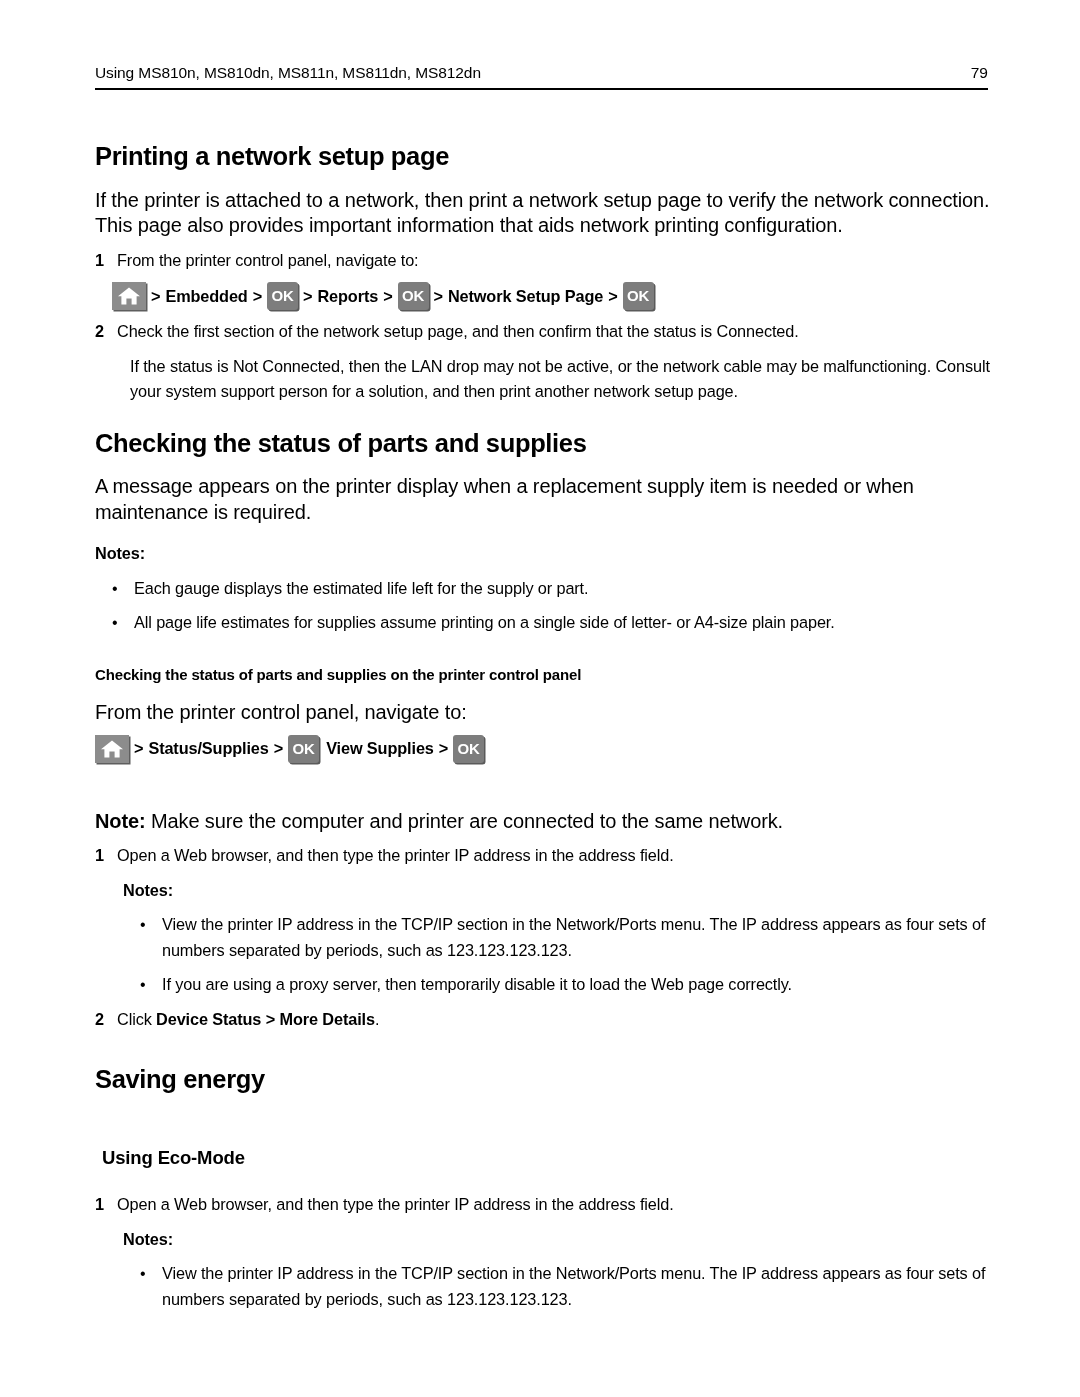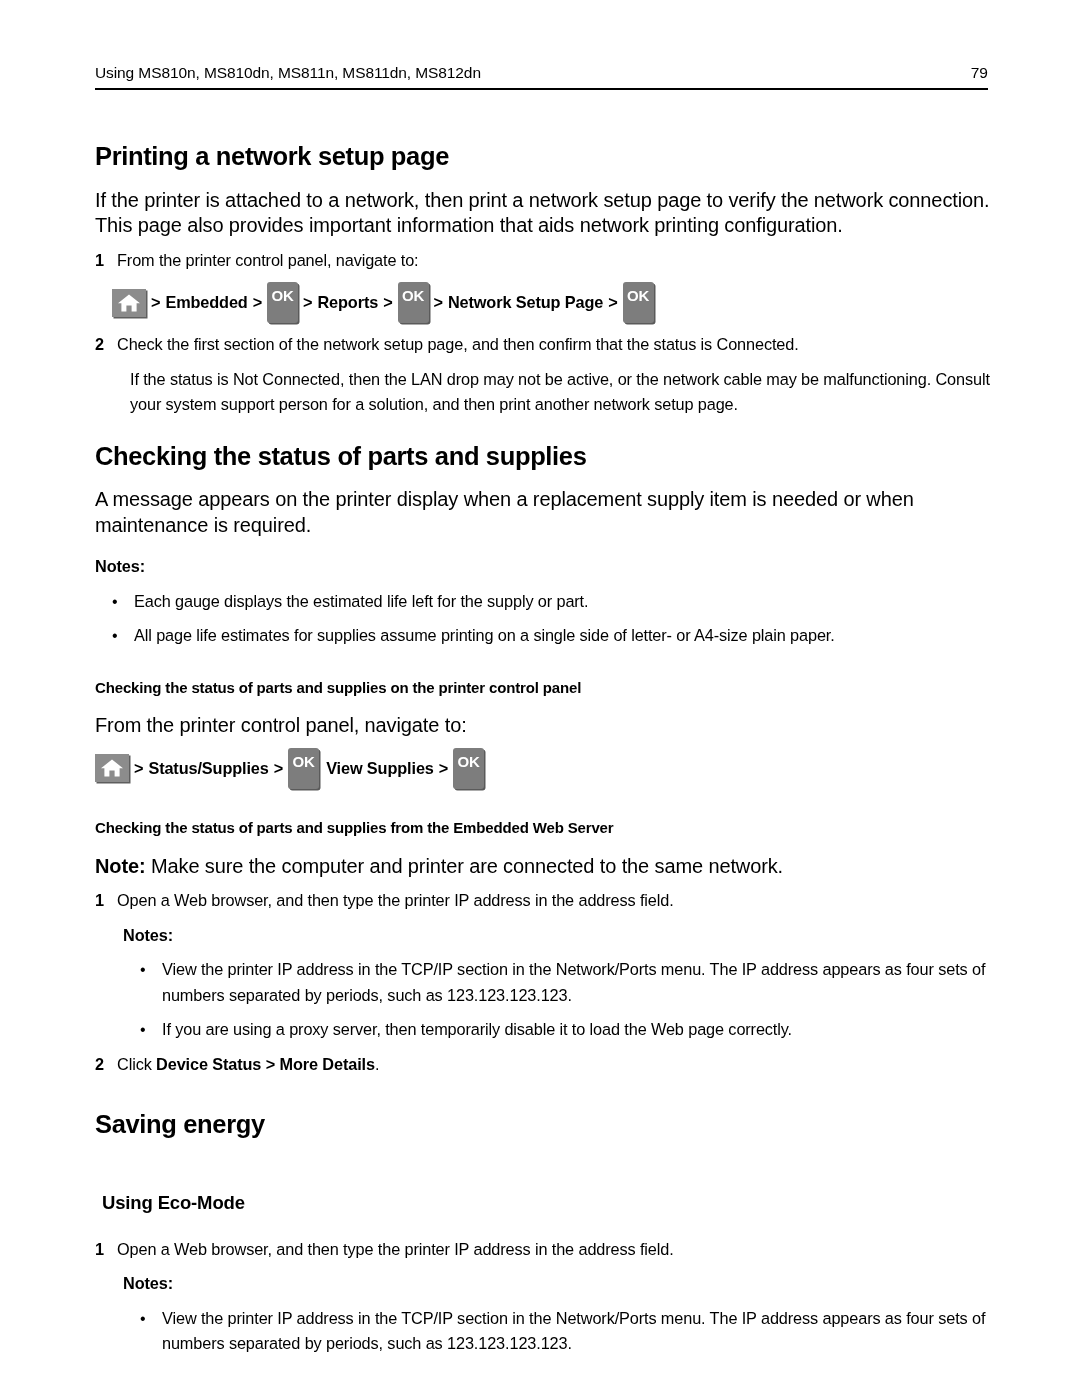--- a/index.html
+++ b/index.html
@@ -154,21 +154,21 @@
     background: #8c8c8c;
     position: relative;
     flex: 0 0 34px;
     box-shadow: 1.5px 1.5px 0 0 #5e5e5e;
   }
   .btn-home svg { position: absolute; left: 5px; top: 4px; }
 
   .btn-ok {
     display: inline-block;
     width: 31px;
-    height: 41px;
+    height: 28px;
     background: #7d7d7d;
     border-radius: 3px;
     color: #ffffff;
     font-size: 15px;
     font-weight: bold;
     line-height: 28px;
     text-align: center;
     letter-spacing: -0.2px;
     flex: 0 0 31px;
     box-shadow: 1.5px 1.5px 0 0 #5a5a5a;
@@ -269,21 +269,20 @@
       <span class="navlabel">Status/Supplies</span>
       <span class="sep">&gt;</span>
       <span class="btn-ok">OK</span>
       <span class="navlabel" style="margin-left:7px;">View Supplies</span>
       <span class="sep">&gt;</span>
       <span class="btn-ok">OK</span>
     </div>
 
     <div class="gap-xl"></div>
 
-    <h2 class="sub-title">Checking the status of parts and supplies from the Embedded Web Server</h2>
     <div class="gap-md"></div>
     <p class="body">
       <span style="font-weight:bold;">Note:</span>
       <span>Make sure the computer and printer are connected to the same network.</span>
     </p>
     <div class="gap-sm"></div>
 
     <div class="olist-item">
       <span class="olist-num">1</span>
       <span class="olist-body">Open a Web browser, and then type the printer IP address in the address field.</span>

